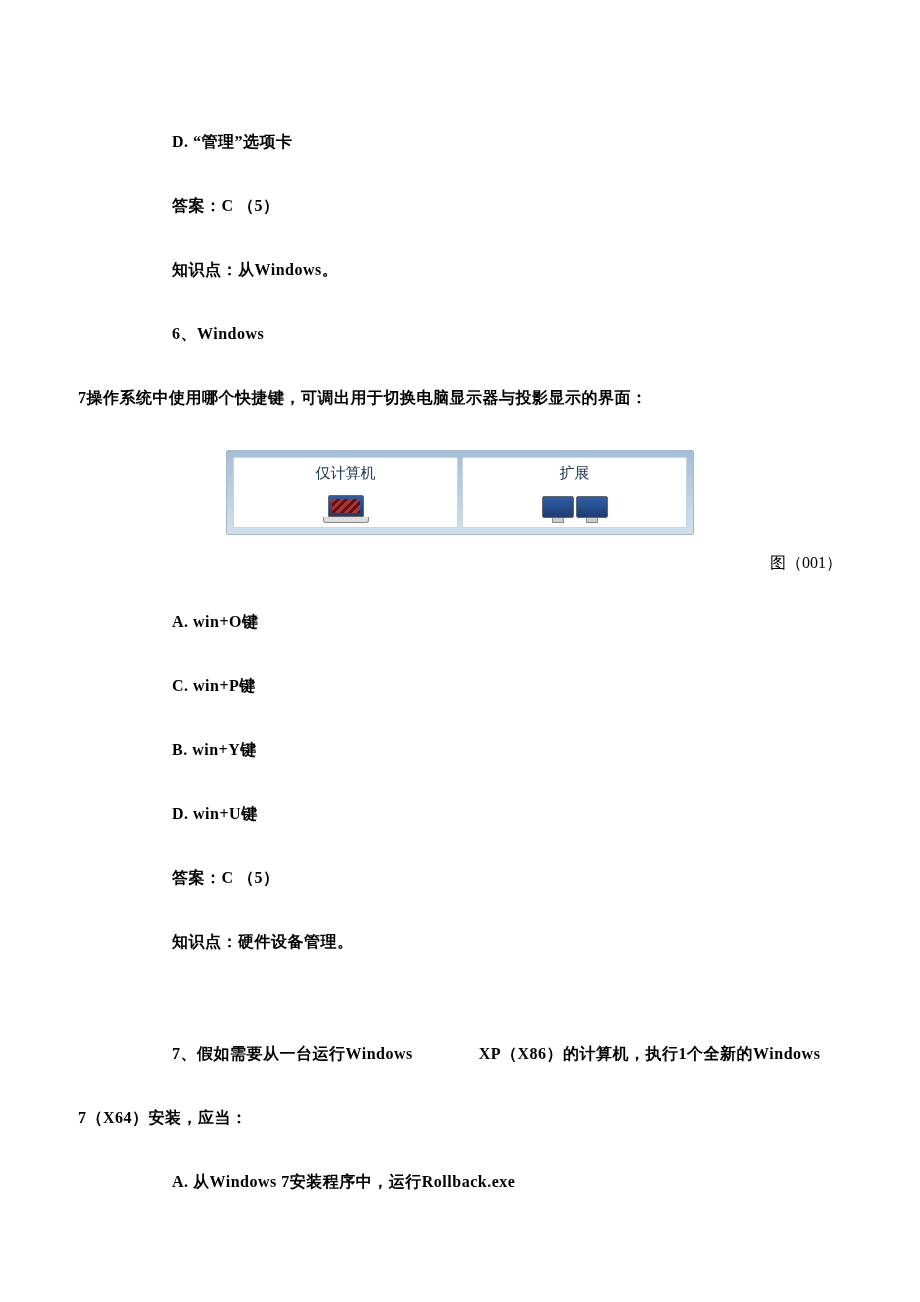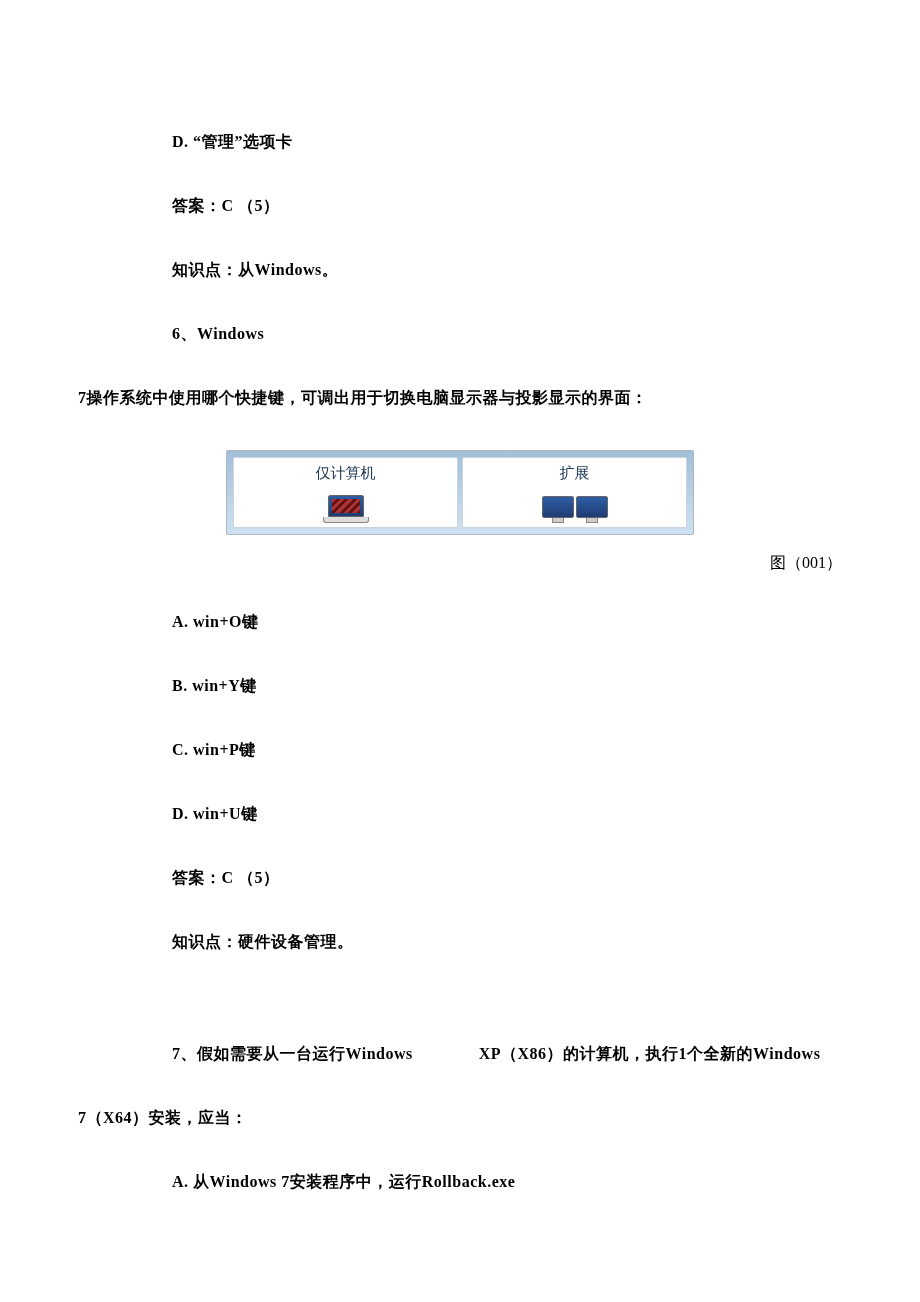--- a/index.html
+++ b/index.html
@@ -142,22 +142,22 @@
               </div>
           </div>
         </div>
       </div>
     </div>
   </div>
 
   <p class="fig-caption">图（001）</p>
 
   <p class="line indent1">A. win+O键</p>
+  <p class="line indent1">C. win+P键</p>
   <p class="line indent1">B. win+Y键</p>
-  <p class="line indent1">C. win+P键</p>
   <p class="line indent1">D. win+U键</p>
 
   <p class="line indent1">答案：C （5）</p>
 
   <p class="line indent1">知识点：硬件设备管理。</p>
 
   <p class="line indent1" style="margin-top:88px">7、假如需要从一台运行Windows　　　　XP（X86）的计算机，执行1个全新的Windows</p>
 
   <p class="line indent0">7（X64）安装，应当：</p>
 

